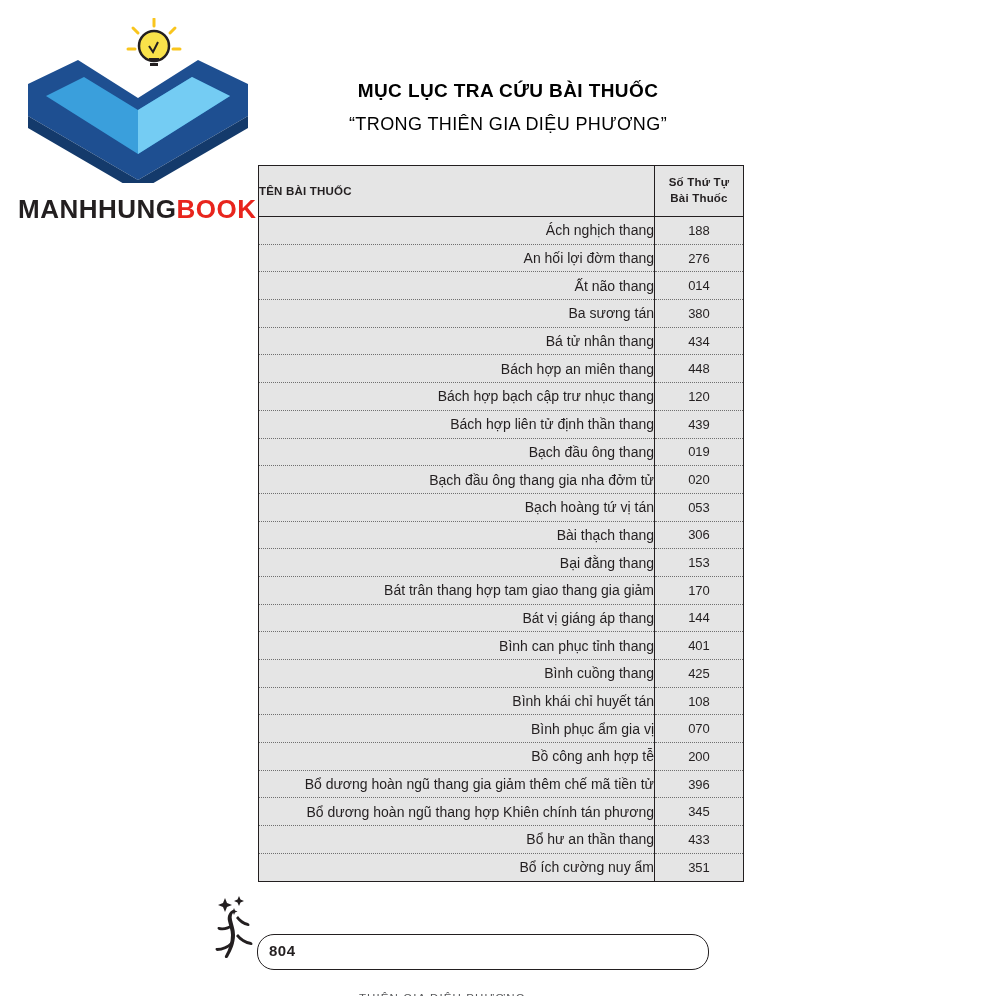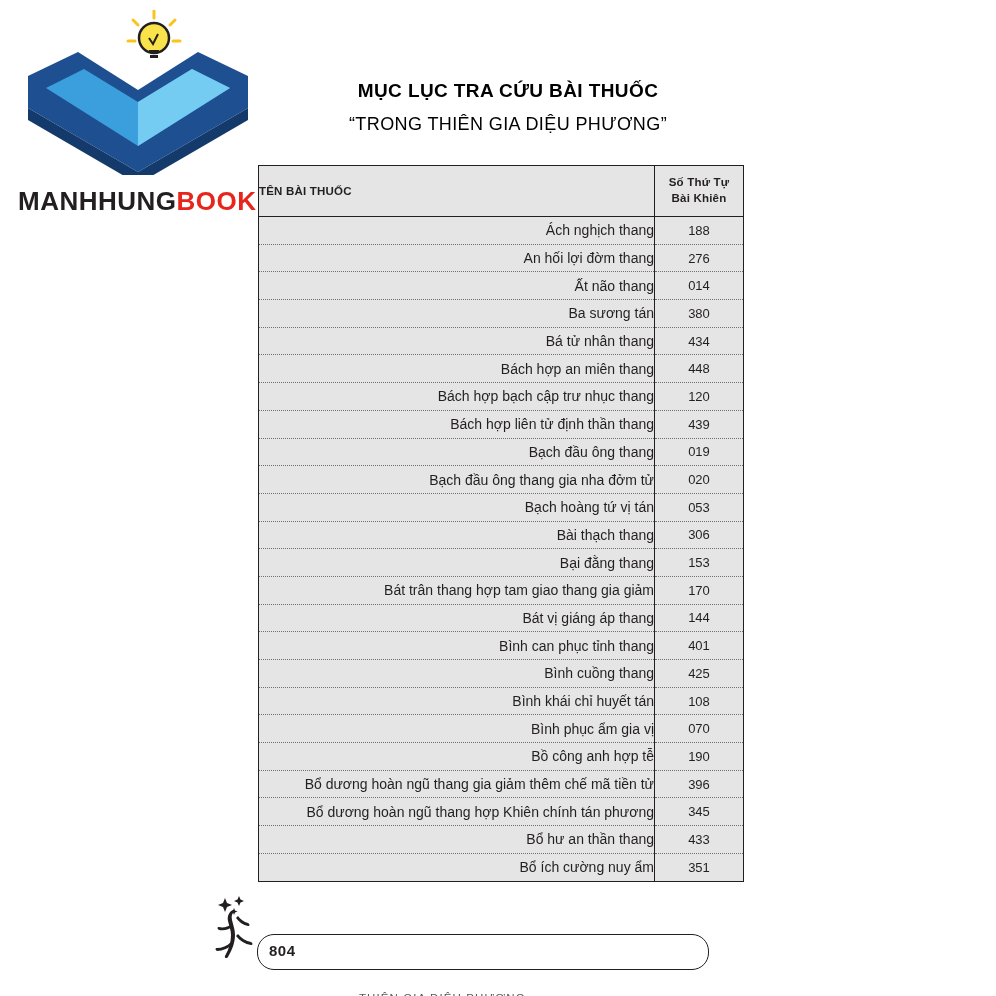--- a/index.html
+++ b/index.html
@@ -12,21 +12,21 @@
     background: #ffffff;
     font-family: "Liberation Sans", sans-serif;
     position: relative;
     overflow: hidden;
   }
 
   
   .logo-wrap {
     position: absolute;
     left: 18px;
-    top: 8px;
+    top: 16px;
     width: 260px;
     height: 215px;
   }
   .bulb {
     position: absolute;
     left: 108px;
     top: 2px;
     width: 56px;
     height: 58px;
   }
@@ -216,21 +216,21 @@
   <div class="title-line1">MỤC LỤC TRA CỨU BÀI THUỐC</div>
   <div class="title-line2">“TRONG THIÊN GIA DIỆU PHƯƠNG”</div>
 </div>
 
 <table class="toc-table">
   <thead>
     <tr>
       <th class="head-name">TÊN BÀI THUỐC</th>
       <th class="head-num">
         <div>Số Thứ Tự</div>
-        <div>Bài Khiên</div>
+        <div>Bài Thuốc</div>
       </th>
     </tr>
   </thead>
   <tbody>
     <tr>
         <td class="cell-name">Ách nghịch thang</td>
         <td class="cell-num">188</td>
       </tr>
     <tr>
         <td class="cell-name">An hối lợi đờm thang</td>
@@ -299,21 +299,21 @@
     <tr>
         <td class="cell-name">Bình khái chỉ huyết tán</td>
         <td class="cell-num">108</td>
       </tr>
     <tr>
         <td class="cell-name">Bình phục ẩm gia vị</td>
         <td class="cell-num">070</td>
       </tr>
     <tr>
         <td class="cell-name">Bồ công anh hợp tễ</td>
-        <td class="cell-num">190</td>
+        <td class="cell-num">200</td>
       </tr>
     <tr>
         <td class="cell-name">Bổ dương hoàn ngũ thang gia giảm thêm chế mã tiền tử</td>
         <td class="cell-num">396</td>
       </tr>
     <tr>
         <td class="cell-name">Bổ dương hoàn ngũ thang hợp Khiên chính tán phương</td>
         <td class="cell-num">345</td>
       </tr>
     <tr>

